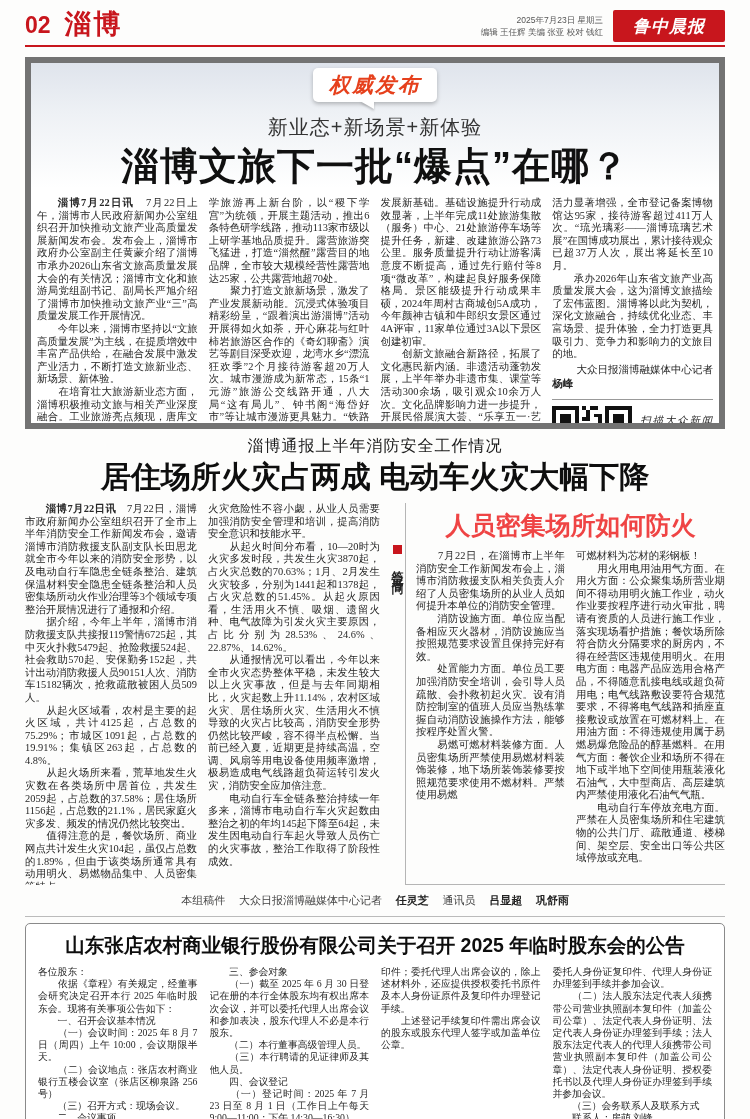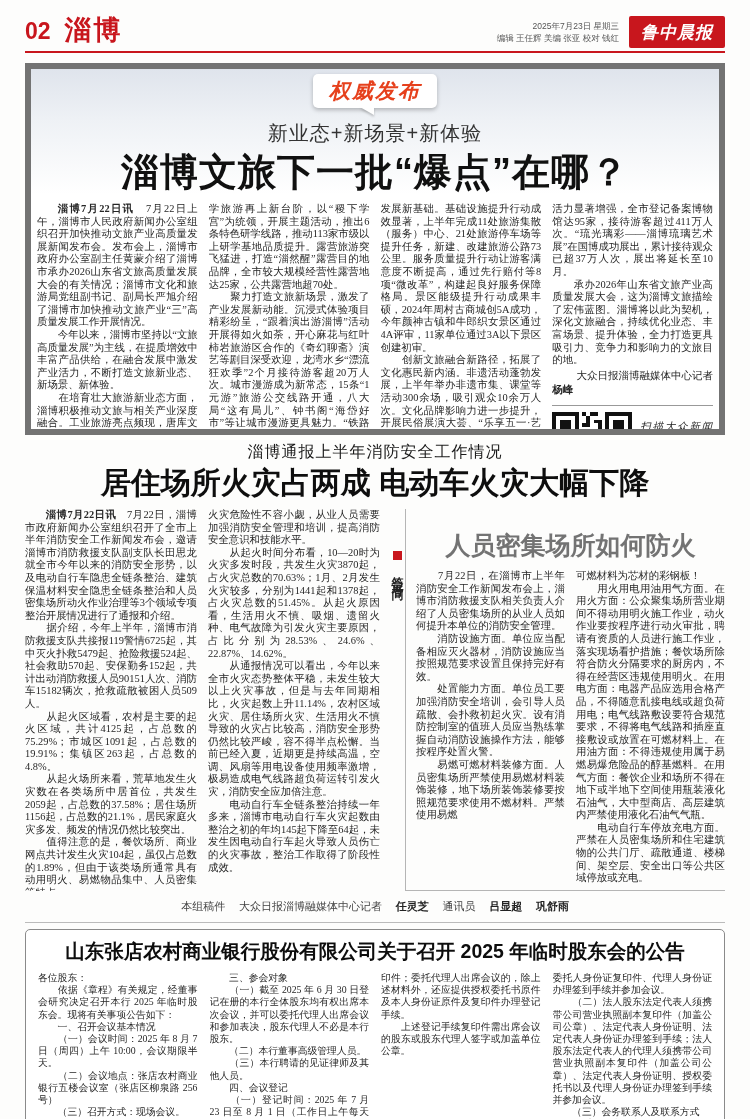--- a/index.html
+++ b/index.html
@@ -1,27 +1,27 @@
 <!DOCTYPE html>
 <html><head>
 <meta charset="utf-8">
 <style>
   html,body{margin:0;padding:0;background:#f3f3f1;}
   .page{width:750px;height:1119px;background:#fdfdfc;position:relative;overflow:hidden;
         font-family:"Liberation Serif","DejaVu Serif",serif;color:#262626;box-sizing:border-box;
-        padding:12px 25px 0 25px;}
+        padding:6px 25px 0 25px;}
   
   .hdr{display:flex;align-items:flex-end;justify-content:space-between;height:36px;
        border-bottom:2px solid #c8161d;padding-bottom:3px;}
   .hdr-left{display:flex;align-items:baseline;gap:14px;font-family:"Liberation Sans",sans-serif;}
   .pagenum{color:#c8161d;font-size:23px;font-weight:bold;}
   .section{color:#c8161d;font-size:27px;font-weight:900;letter-spacing:2px;}
   .hdr-right{display:flex;align-items:center;gap:10px;}
   .hdr-meta{text-align:right;color:#555;font-size:8.5px;line-height:12px;font-family:"Liberation Sans",sans-serif;}
-  .masthead{background:#c8161d;color:#fff;width:96px;height:32px;display:flex;align-items:center;justify-content:center;
+  .masthead{background:#c8161d;color:#fff;width:112px;height:32px;display:flex;align-items:center;justify-content:center;
             font-size:17px;font-weight:bold;font-style:italic;letter-spacing:1px;border-radius:2px;
             font-family:"Liberation Serif",serif;}
   
   .a1{margin-top:10px;border:6px solid #737373;background:#fff;height:372px;box-sizing:border-box;overflow:hidden;}
   .a1-head{background:linear-gradient(180deg,#dfe4ec 0%,#eef1f5 40%,#ffffff 100%);text-align:center;padding-top:5px;}
   .badge{display:inline-block;background:#fff;border-radius:5px;box-shadow:0 2px 4px rgba(0,0,0,.25);
          padding:3px 16px;position:relative;}
   .badge span{color:#e6401c;font-size:21px;font-weight:900;font-style:italic;font-family:"Liberation Sans",sans-serif;letter-spacing:2px;}
   .badge:after{content:"";position:absolute;left:38%;bottom:-7px;border-left:14px solid transparent;
          border-top:8px solid #fff;filter:drop-shadow(0 2px 1px rgba(0,0,0,.2));}
@@ -45,22 +45,22 @@
            margin-top:2px;letter-spacing:0px;line-height:36px;}
   .fire-wrap{display:flex;margin-top:8px;height:382px;overflow:hidden;}
   .fire-cols{display:flex;gap:11px;width:355px;flex:none;}
   .fire-cols .col{flex:1;overflow:hidden;}
   .qa{flex:1;display:flex;margin-left:9px;}
   .qa-tabcol{width:16px;flex:none;display:flex;flex-direction:column;align-items:center;padding-top:42px;}
   .qa-sq{width:9px;height:9px;background:#c8161d;margin-bottom:6px;}
   .qa-tab{writing-mode:vertical-rl;font-family:"Liberation Sans",sans-serif;font-size:12px;font-weight:bold;
           color:#222;letter-spacing:4px;}
   .qa-content{flex:1;border-left:1px solid #b5b5b5;border-bottom:1px solid #b5b5b5;padding:0 0 6px 10px;overflow:hidden;}
-  .qa-hl{text-align:center;font-family:"Liberation Sans",sans-serif;font-size:25px;font-weight:900;color:#737373;
-         margin:20px 0 8px 0;}
+  .qa-hl{text-align:center;font-family:"Liberation Sans",sans-serif;font-size:25px;font-weight:900;color:#ef4444;
+         margin:6px 0 8px 0;}
   .qa-cols{display:flex;gap:11px;height:318px;overflow:hidden;}
   .qa-cols .col{flex:1;overflow:hidden;}
   .credit{margin-top:8px;font-size:11px;text-align:center;color:#222;}
   .credit b{font-weight:bold;}
   .credit .dim{color:#444;}
   
   .bank-hr{border:none;border-top:1px solid #bbb;margin:8px 0 6px 0;}
   .bank{border:1.5px solid #8a8a8a;border-radius:5px;padding:8px 12px 6px 12px;background:#fff;height:206px;
         box-sizing:border-box;overflow:hidden;}
   .bank-title{text-align:center;font-family:"Liberation Sans",sans-serif;font-size:19.5px;font-weight:900;color:#0d0d0d;}

